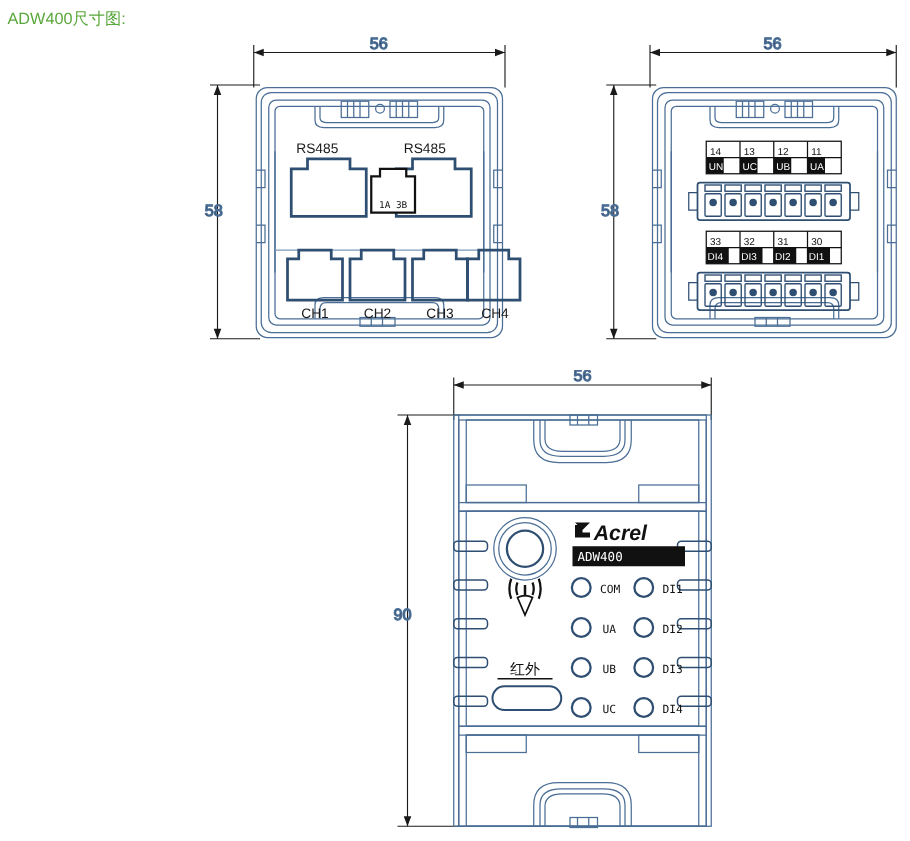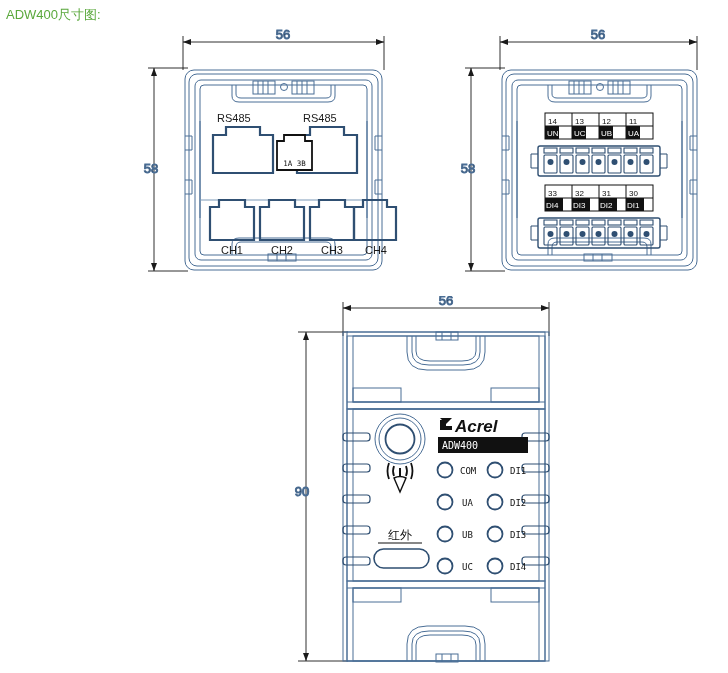--- a/index.html
+++ b/index.html
@@ -22,20 +22,21 @@
     position: absolute;
     left: 6px;
     top: 6px;
     font-size: 13px;
     color: #5aa83c;
     font-family: "Liberation Sans", sans-serif;
     white-space: nowrap;
   }
   .view {
     position: absolute;
+    margin-left: 20px;
   }
   svg { display: block; }
   text { font-family: "Liberation Sans", sans-serif; }
   .dimtxt { font-size: 13px; fill: #1a1a1a; }
   .portlabel { font-size: 11px; fill: #1a1a1a; }
   .termtxt { font-size: 8px; fill: #111111; }
   .termtxt-inv { font-size: 8px; fill: #ffffff; }
   .ledtxt { font-size: 9px; fill: #111111; font-family: "DejaVu Sans Mono", monospace; }
   .brandtxt { font-size: 17px; fill: #111111; font-style: italic; font-weight: bold; }
   .modeltxt { font-size: 10px; fill: #ffffff; font-family: "DejaVu Sans Mono", monospace; }

